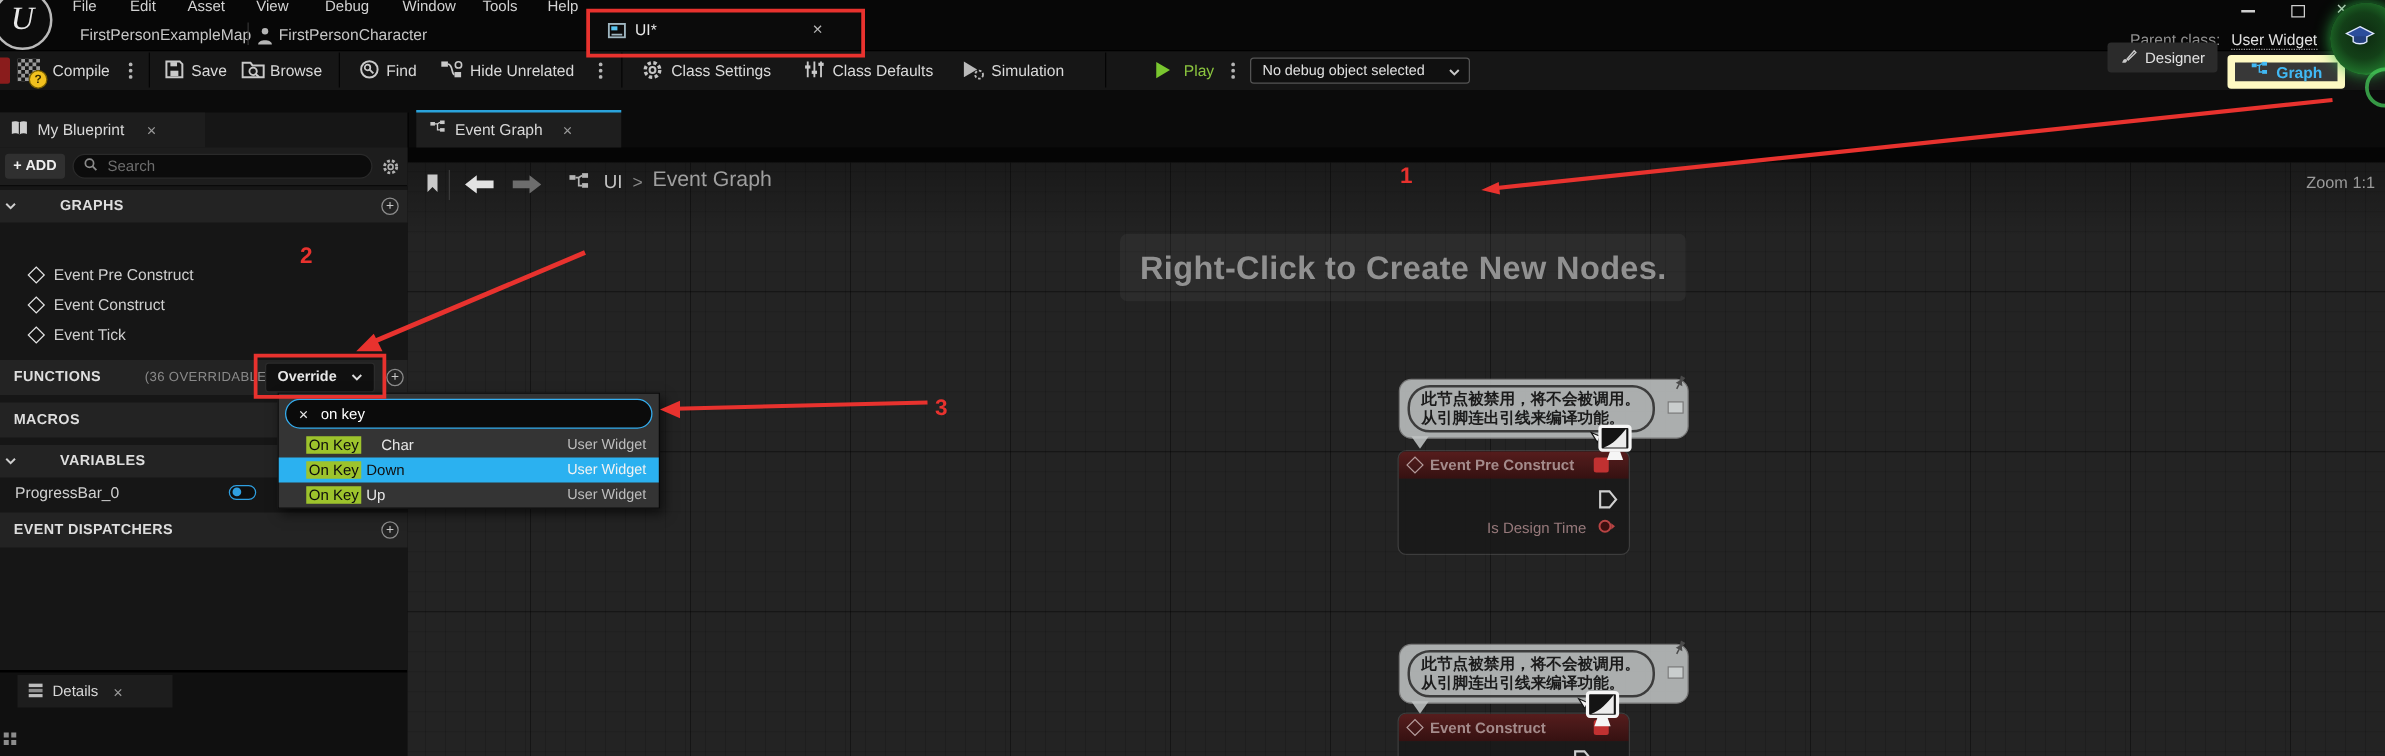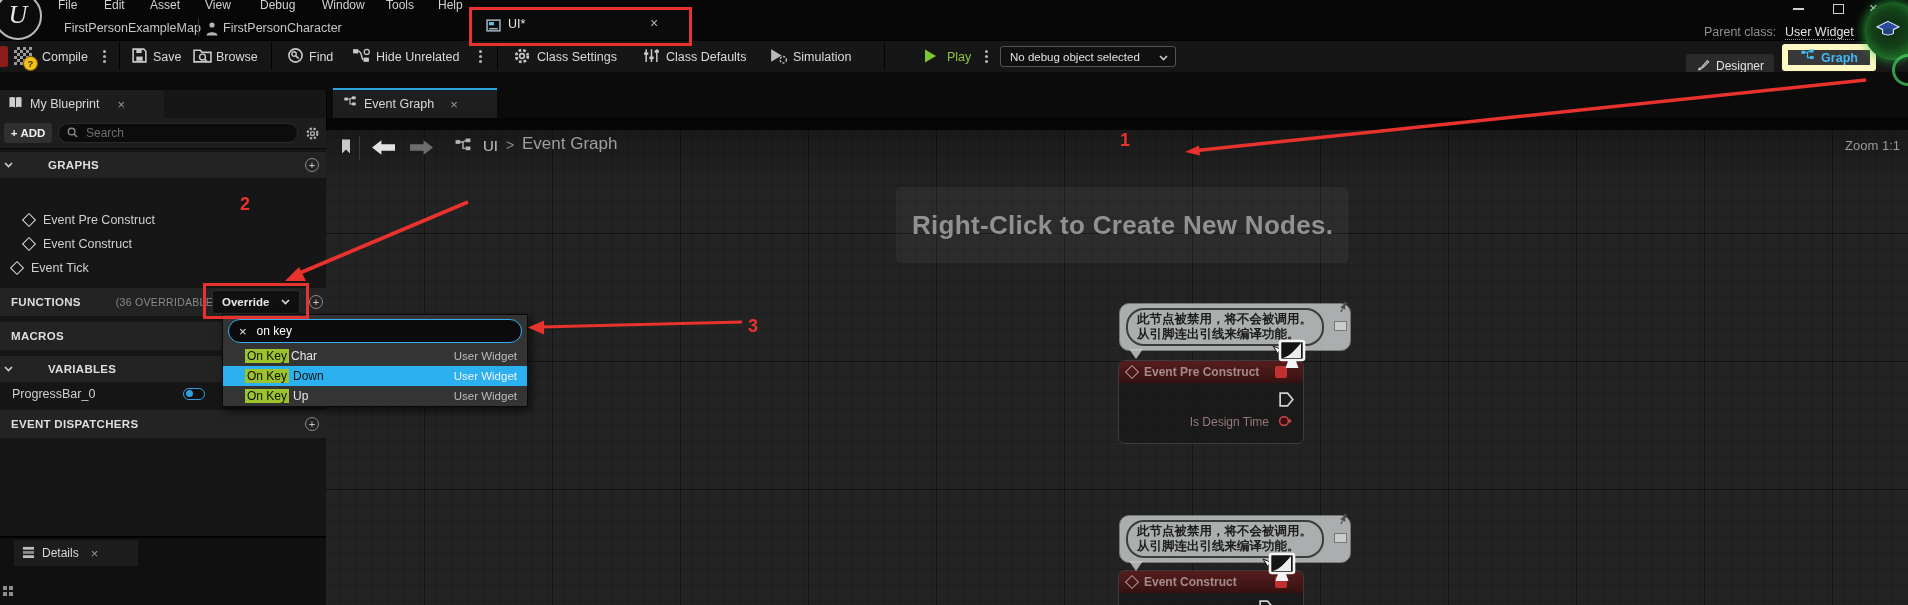--- a/index.html
+++ b/index.html
@@ -25,21 +25,21 @@
   .toolbar{left:0;top:40px;width:1908px;height:32px;background:#161616;border-top:1px solid #000;border-bottom:1px solid #060606;}
   .tbtext{top:50px;font-size:12.5px;color:#d9d9d9;}
   .tbdivider{top:42px;width:1px;height:28px;background:#040404;}
   .vdots{width:3px;height:3px;background:#b5b5b5;border-radius:50%;box-shadow:0 5px 0 #b5b5b5,0 10px 0 #b5b5b5;}
   .compilegrid{width:18px;height:18px;background:conic-gradient(#9a9a9a 25%,transparent 0 50%,#9a9a9a 0 75%,transparent 0) 0 0/6px 6px;}
   .qbadge{width:13px;height:13px;border-radius:50%;background:#f2c11e;border:1px solid #7a6000;
           color:#3a2d00;font-size:9.5px;font-weight:bold;text-align:center;line-height:13px;}
   .playtxt{color:#8bc53f !important;}
   .debugdd{left:1000px;top:46px;width:176px;height:21px;background:#101010;border:1px solid #545454;border-radius:3px;
            font-size:11.5px;color:#e0e0e0;line-height:21px;padding-left:9px;box-sizing:border-box;}
-  .btn-designer{left:1686px;top:54px;width:88px;height:24px;background:#2b2b2b;border-radius:3px;
+  .btn-designer{left:1686px;top:34px;width:88px;height:24px;background:#2b2b2b;border-radius:3px;
                 display:flex;align-items:center;justify-content:center;gap:6px;font-size:12px;color:#e2e2e2;}
   .btn-graph{left:1782px;top:44px;width:94px;height:27px;background:#383838;border:6px solid #fef9c3;border-radius:3px;
              display:flex;align-items:center;justify-content:center;gap:6px;font-size:12.5px;font-weight:bold;color:#41b9f4;box-sizing:border-box;}
   
   .tabwell{left:0;top:72px;width:1908px;height:46px;background:#0b0b0b;}
   .leftpanel{left:0;top:90px;width:326px;height:515px;background:#161616;border-right:1px solid #000;}
   .paneltab{background:#1d1d1d;display:flex;align-items:center;font-size:12.5px;color:#d8d8d8;}
   .actionrow{left:0;top:28px;width:326px;height:30px;background:#1d1d1d;border-bottom:1px solid #0a0a0a;}
   .addbtn{left:4px;top:33px;width:48px;height:20px;background:#303030;border-radius:3px;display:flex;align-items:center;
           justify-content:center;gap:3px;font-size:11.5px;font-weight:bold;color:#efefef;}
@@ -68,21 +68,21 @@
   .canvas{left:326px;top:118px;width:1582px;height:487px;background-color:#232323;
     background-image:
       linear-gradient(rgba(0,0,0,.28),rgba(0,0,0,0) 60px),
       linear-gradient(rgba(0,0,0,.40) 1px,transparent 1px),
       linear-gradient(90deg,rgba(0,0,0,.40) 1px,transparent 1px),
       linear-gradient(rgba(0,0,0,.13) 1px,transparent 1px),
       linear-gradient(90deg,rgba(0,0,0,.13) 1px,transparent 1px);
     background-size:100% 100%,128px 128px,128px 128px,16px 16px,16px 16px;
     background-position:0 0,-30px -25px,-30px -25px,-2px -9px,-2px -9px;margin-top:12px;}
   .crumbtxt{font-size:15px;color:#c4c4c4;}
-  .watermark{left:570px;top:57px;height:44px;padding:16px 16px;background:rgba(255,255,255,.045);border-radius:6px;
+  .watermark{left:570px;top:57px;height:44px;padding:5px 16px;background:rgba(255,255,255,.045);border-radius:6px;
              font-size:26px;font-weight:bold;color:#919191;line-height:44px;letter-spacing:.3px;}
   .zoomlbl{right:8px;top:8px;font-size:13px;color:#9a9a9a;}
   
   .bubble{width:232px;height:48px;background:rgba(195,199,199,.85);border:1px solid #787878;border-radius:10px;box-sizing:border-box;}
   .bubbleinner{position:absolute;left:6px;top:4px;right:26px;bottom:4px;border:2px solid #3c3c3c;border-radius:18px;
                display:flex;flex-direction:column;justify-content:center;padding:0 9px;}
   .bubbleline{font-size:12.5px;font-weight:bold;color:#1b1b1b;line-height:15px;white-space:nowrap;}
   .bubbletail{position:absolute;left:9px;bottom:-9px;width:0;height:0;border-left:7px solid transparent;
               border-right:7px solid transparent;border-top:10px solid rgba(195,199,199,.85);}
   .bubbledots{position:absolute;right:3px;top:17px;width:11px;height:8px;background:#c9cdcd;border:1px solid #777;}
@@ -307,21 +307,21 @@
     <div class="abs pluscircle" style="left:305px;top:68px">+</div>
 
     <div class="abs treerow" style="left:0;top:118px;width:326px;padding-left:24px">
       <span class="diamond" style="margin-right:9px"></span>
       <span>Event Pre Construct</span>
     </div>
     <div class="abs treerow" style="left:0;top:142px;width:326px;padding-left:24px">
       <span class="diamond" style="margin-right:9px"></span>
       <span>Event Construct</span>
     </div>
-    <div class="abs treerow" style="left:12px;top:166px;width:326px;">
+    <div class="abs treerow" style="left:0;top:166px;width:326px;padding-left:24px">
       <span class="diamond" style="margin-right:9px"></span>
       <span>Event Tick</span>
     </div>
 
     <div class="abs secheader" style="left:0;top:198px;height:28px">
       <span style="margin-left:11px">FUNCTIONS</span>
       <span class="secnote">(36 OVERRIDABLE)</span>
     </div>
     <div class="abs overridebtn">
       <span>Override</span>
@@ -497,21 +497,21 @@
     </span>
   </div>
 
   <div class="abs popup">
     <div class="popsearch">
       <span style="color:#e8e8e8;font-size:13px">×</span>
       <input value="on key" style="">
     </div>
     <div class="poprow">
       <span class="matchhl">On Key</span>
-      <span style="margin-left:2px">Char</span>
+      <span style="margin-left:16px">Char</span>
       <span class="poptarget">User Widget</span>
     </div>
     <div class="poprow sel">
       <span class="matchhl">On Key</span>
       <span style="margin-left:4px">Down</span>
       <span class="poptarget">User Widget</span>
     </div>
     <div class="poprow">
       <span class="matchhl">On Key</span>
       <span style="margin-left:4px">Up</span>

